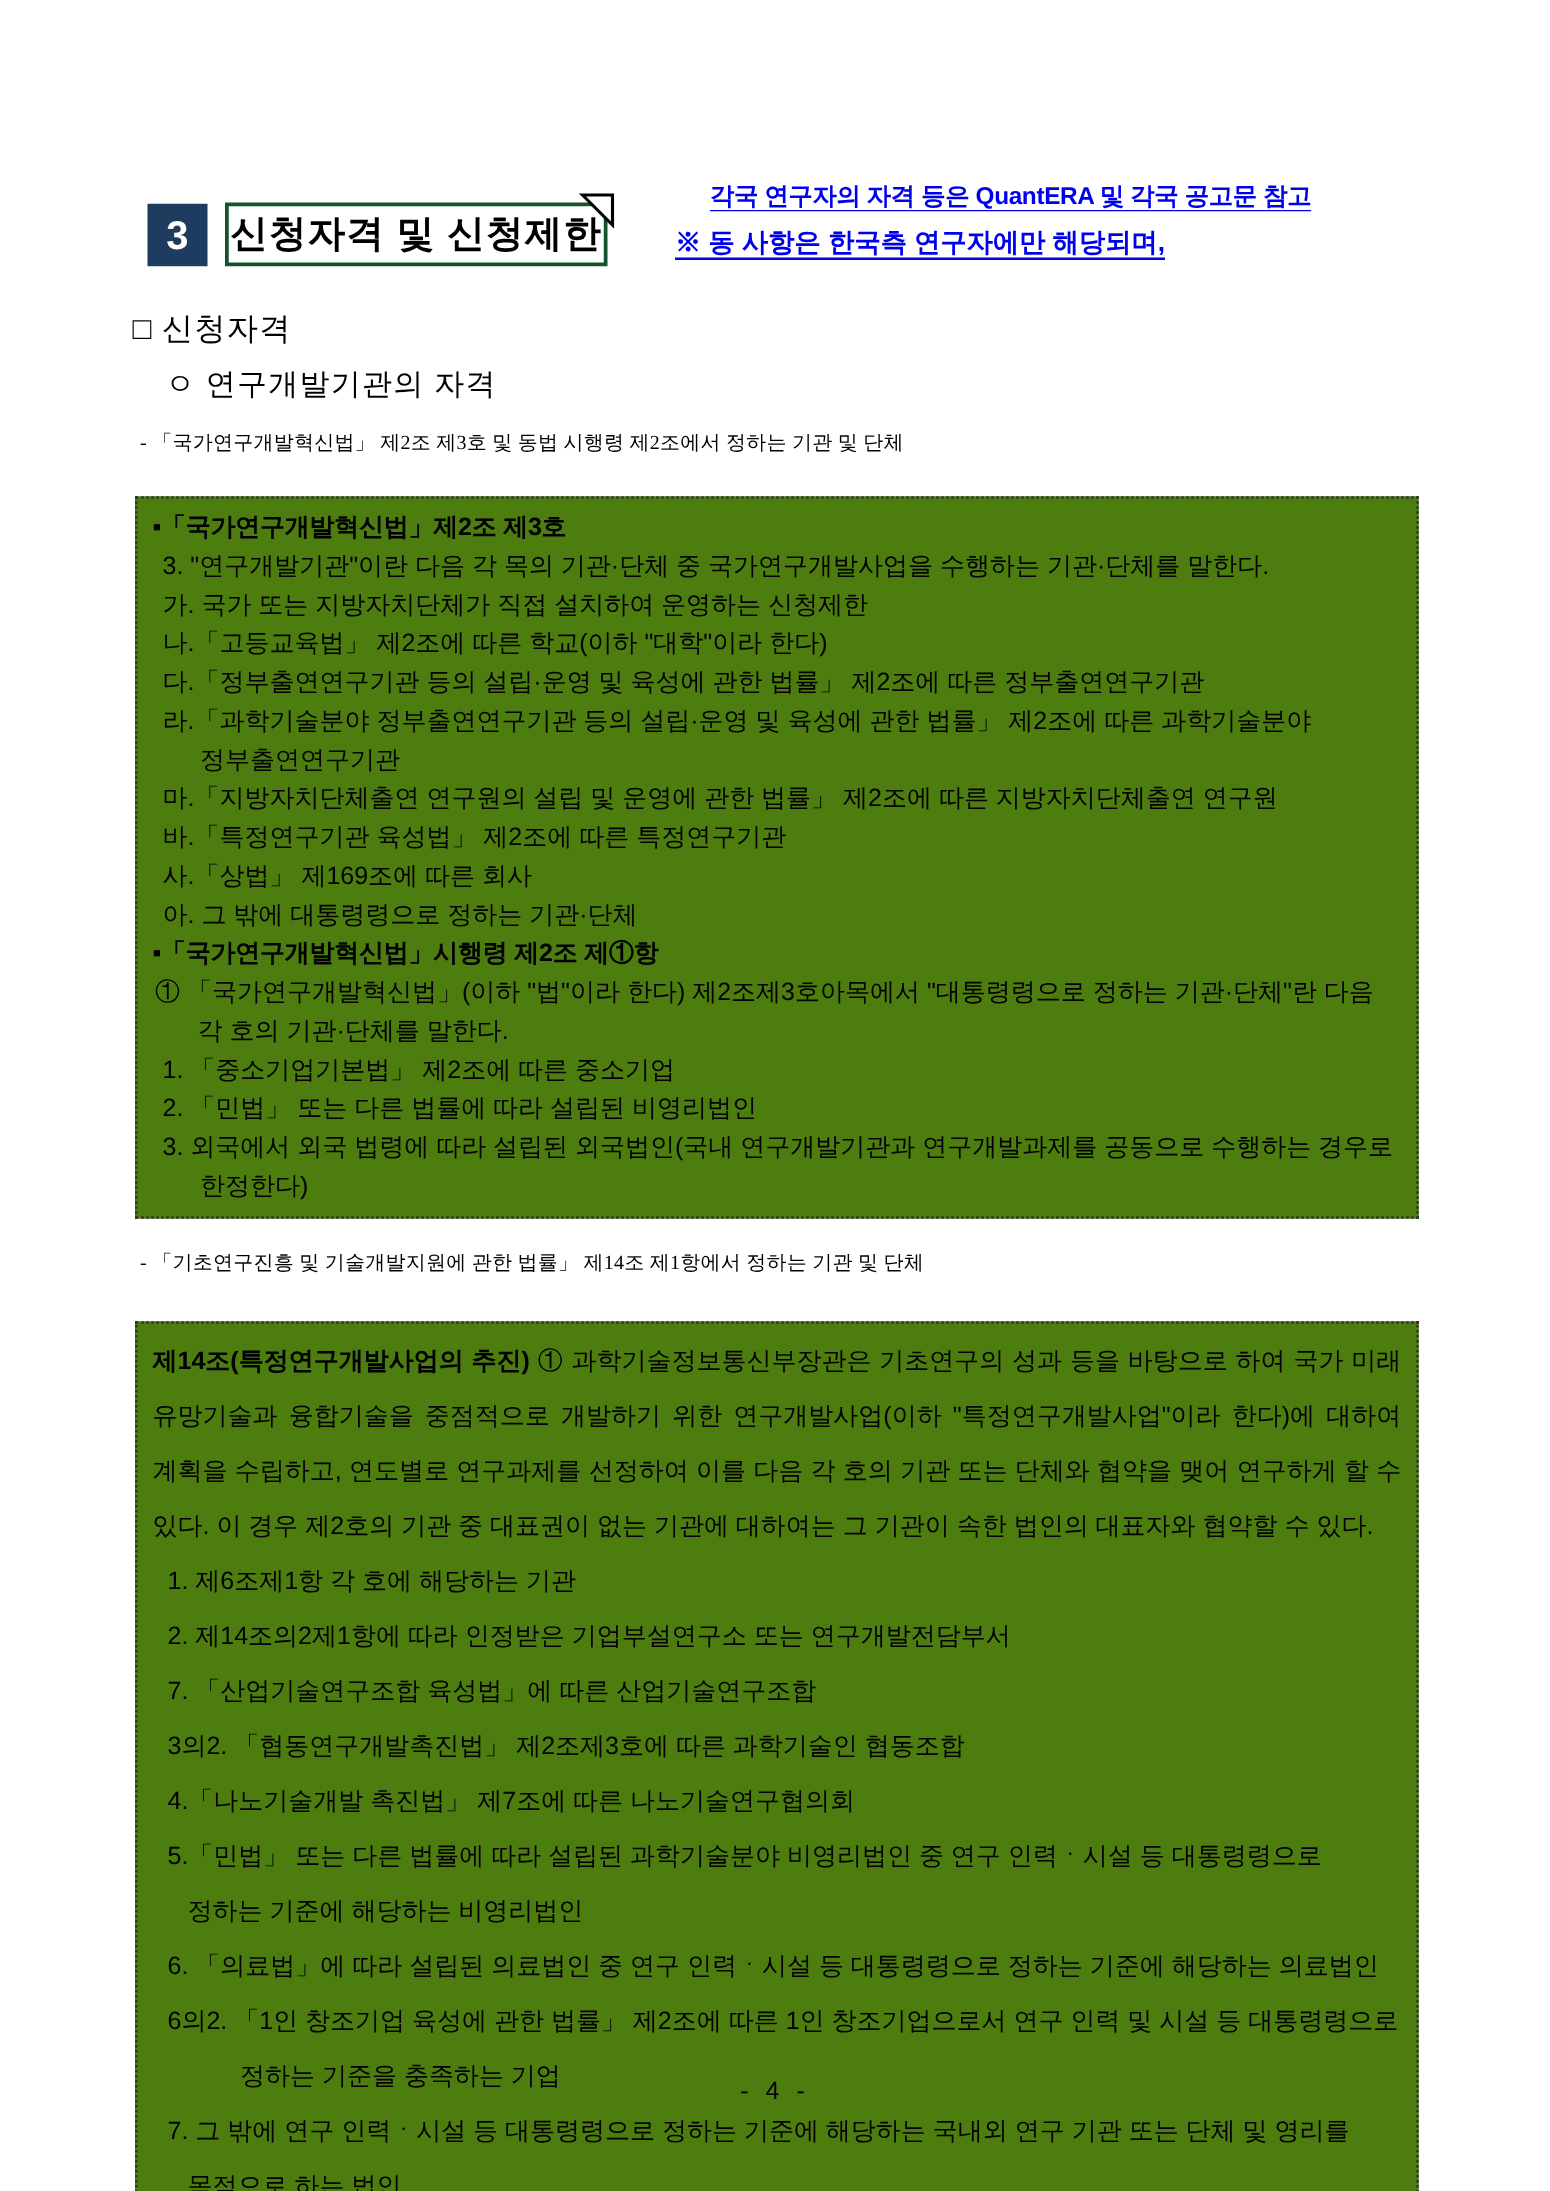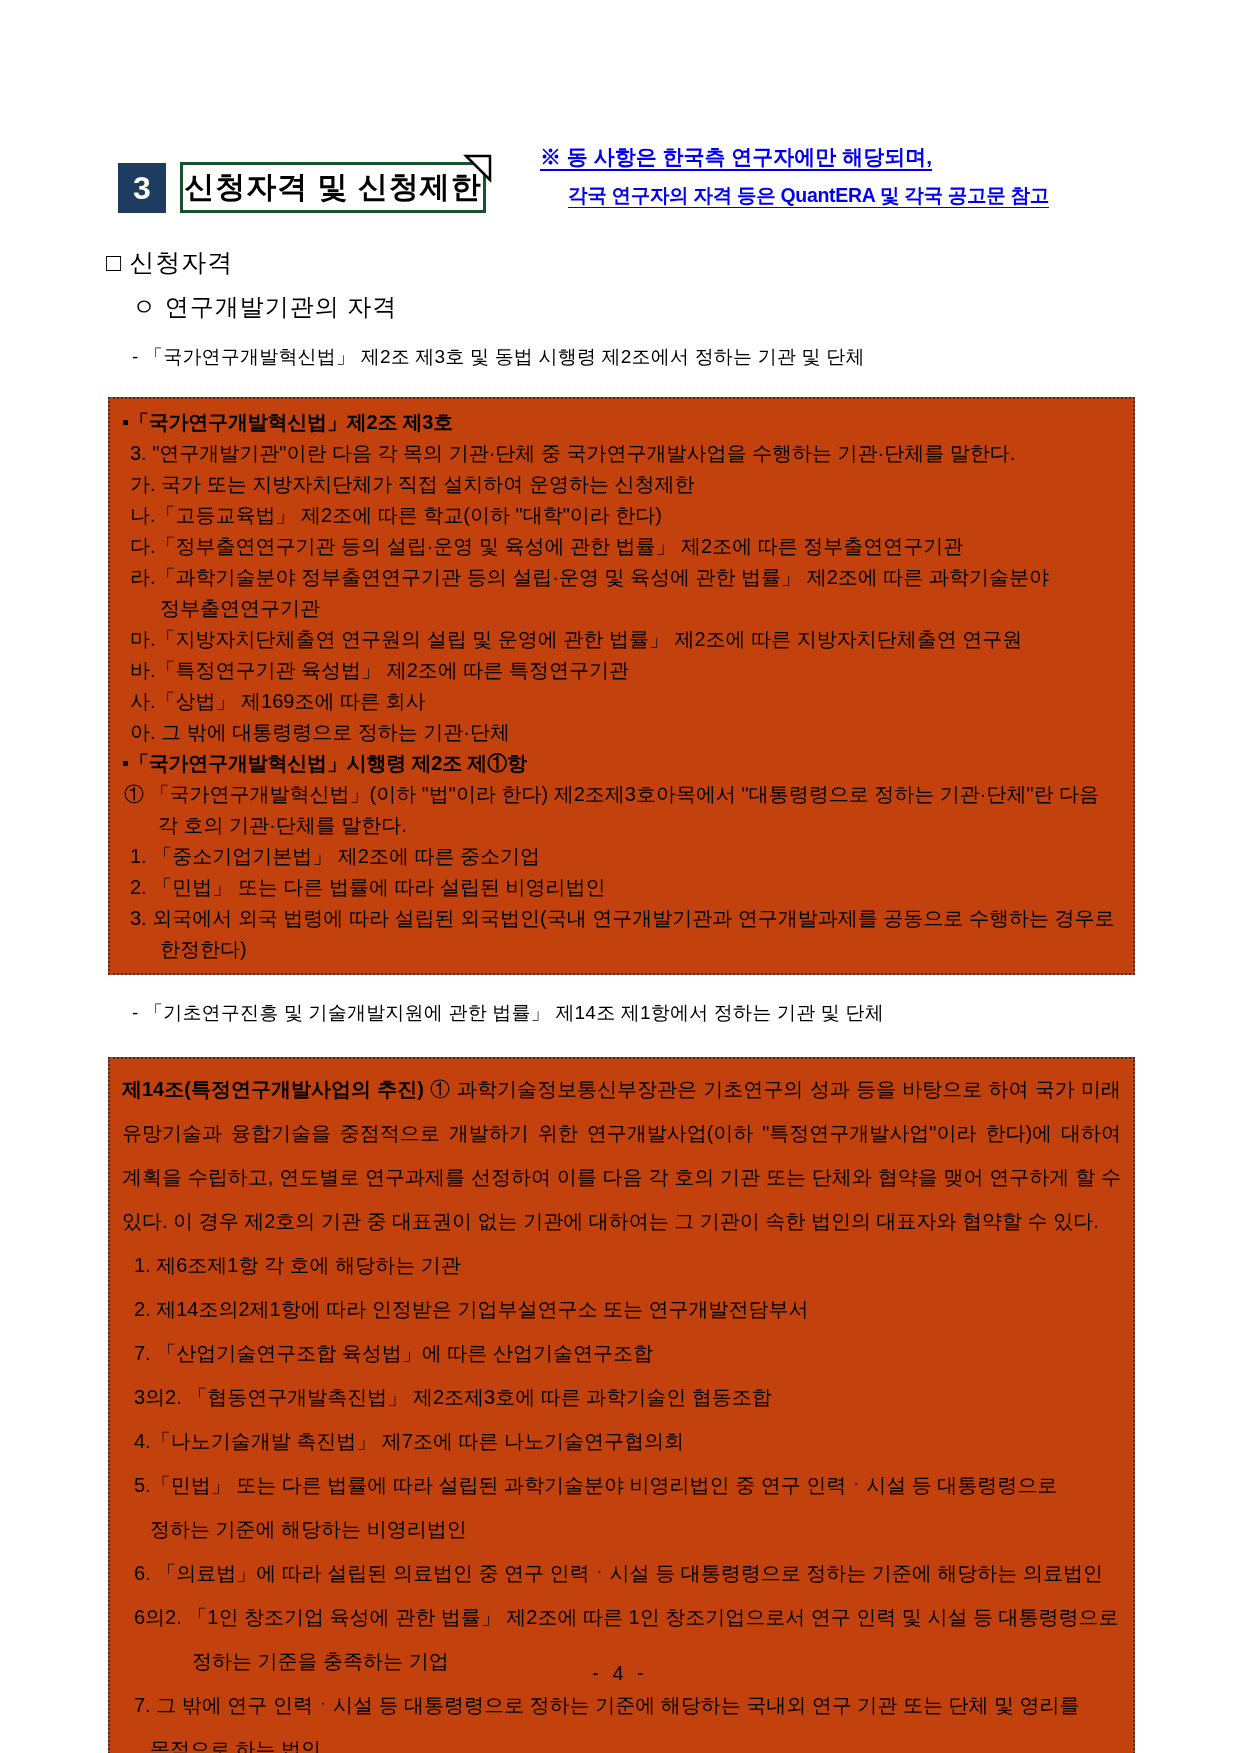--- a/index.html
+++ b/index.html
@@ -58,34 +58,34 @@
     position: absolute; left: 106px; top: 246px;
     font-size: 25px; letter-spacing: 1px;
     font-family: "Liberation Serif", serif;
   }
   .h2 {
     position: absolute; left: 132px; top: 291px;
     font-size: 24px; letter-spacing: 1px;
     font-family: Liberation Sans, sans-serif;
   }
   .dash {
-    position: absolute; left: 132px;
-    font-size: 19px; letter-spacing: 0.2px;
-    font-family: Liberation Sans, sans-serif;
+    position: absolute; left: 112px;
+    font-size: 16px; letter-spacing: 0.2px;
+    font-family: Liberation Serif, serif;
     white-space: nowrap;
   }
   .dash1 { top: 344px; }
   .dash2 { top: 1000px; }
 
   
   .lawbox {
     position: absolute; left: 108px;
     width: 1027px;
     border: 2px dotted #333;
-    background: #c2410c;
+    background: #4d7c0f;
     padding: 8px 12px 8px 12px;
     font-size: 20px;
     line-height: 31px;
     font-family: "Liberation Sans", sans-serif;
     word-break: keep-all;
   }
   .box1 { top: 397px; }
   .box2 { top: 1057px; line-height: 44px; }
 
   .b-head { font-weight: 700; letter-spacing: -0.2px; }
@@ -113,22 +113,22 @@
   <div class="badge">3</div>
 
   <div class="title-box">
     <span class="title-text">신청자격 및 신청제한</span>
     <svg class="fold" viewBox="0 0 30 30">
       <polygon points="3,3 27,27 27,3" fill="#ffffff" stroke="#000000" stroke-width="2.5"></polygon>
     </svg>
   </div>
 
   <div class="note">
+    <div class="note-line note-line2">각국 연구자의 자격 등은 QuantERA 및 각국 공고문 참고</div>
     <div class="note-line note-line1">※ 동 사항은 한국측 연구자에만 해당되며,</div>
-    <div class="note-line note-line2">각국 연구자의 자격 등은 QuantERA 및 각국 공고문 참고</div>
   </div>
 
   <div class="h1">□ 신청자격</div>
   <div class="h2">ㅇ 연구개발기관의 자격</div>
   <div class="dash dash1">- 「국가연구개발혁신법」 제2조 제3호 및 동법 시행령 제2조에서 정하는 기관 및 단체</div>
 
   <div class="lawbox box1">
     <div class="b-head">▪「국가연구개발혁신법」제2조 제3호</div>
     <div class="b-item">3. "연구개발기관"이란 다음 각 목의 기관·단체 중 국가연구개발사업을 수행하는 기관·단체를 말한다.</div>
     <div class="b-item">가. 국가 또는 지방자치단체가 직접 설치하여 운영하는 신청제한</div>

